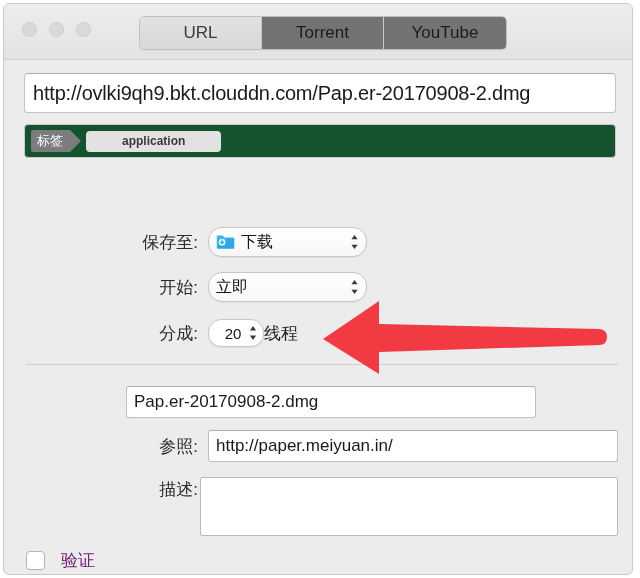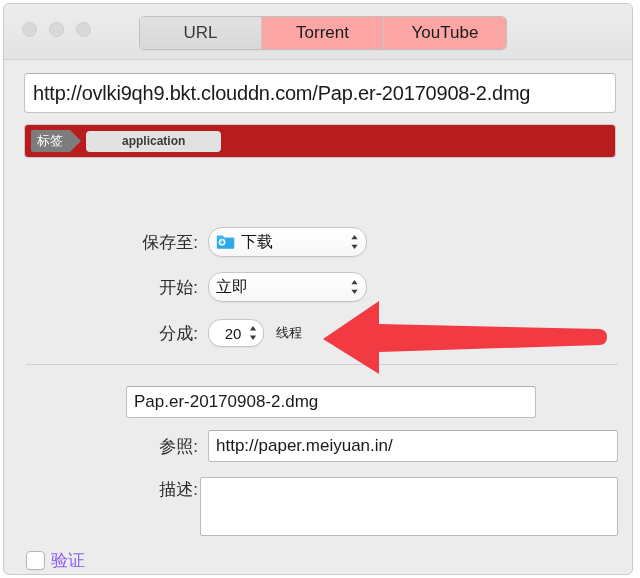--- a/index.html
+++ b/index.html
@@ -64,21 +64,21 @@
     box-shadow: 0 1px 0 rgba(0,0,0,0.04);
   }
   .seg {
     display: flex;
     align-items: center;
     justify-content: center;
     min-width: 122px;
     padding: 0 12px;
     font-size: 17px;
     color: #1c1c1c;
-    background: #fca5a5;
+    background: #737373;
     border-right: 1px solid #c9c9c9;
     box-sizing: border-box;
     cursor: default;
   }
   .seg:last-child { border-right: none; }
   .seg.active {
     background: linear-gradient(to bottom, #e2e2e2, #d8d8d8);
     color: #3a3a3a;
   }
 
@@ -117,21 +117,21 @@
     position: absolute;
     left: 20px;
     top: 64px;
     width: 592px;
     height: 34px;
   }
   .tag-field {
     width: 100%;
     height: 100%;
     box-sizing: border-box;
-    background: #b91c1c;
+    background: #14532d;
     border: 1px solid #c9c9c9;
     border-radius: 4px;
     display: flex;
     align-items: center;
     padding-left: 6px;
   }
   .tag-badge {
     position: relative;
     height: 22px;
     background: #7c7c7c;
@@ -226,23 +226,23 @@
   }
   .stepper-btns {
     position: absolute;
     right: 5px;
     top: 50%;
     transform: translateY(-50%);
     width: 10px;
     height: 17px;
   }
   .after-text {
-    font-size: 13px;
+    font-size: 17px;
     color: #1d1d1d;
-    margin-left: 12px;
+    margin-left: 0;
   }
 
   .divider {
     position: absolute;
     left: 22px;
     top: 304px;
     width: 592px;
     height: 1px;
     background: #cfcfcf;
   }
@@ -286,22 +286,22 @@
     width: 19px;
     height: 19px;
     box-sizing: border-box;
     background: #ffffff;
     border: 1px solid #b5b5b5;
     border-radius: 4px;
     box-shadow: 0 1px 1px rgba(0,0,0,0.04);
   }
   .check-label {
     font-size: 17px;
-    color: #8b5cf6;
-    margin-left: 6px;
+    color: #701a75;
+    margin-left: 16px;
   }
 
   #arrow {
     position: absolute;
     left: 313px;
     top: 238px;
     width: 290px;
     height: 78px;
     pointer-events: none;
   }

